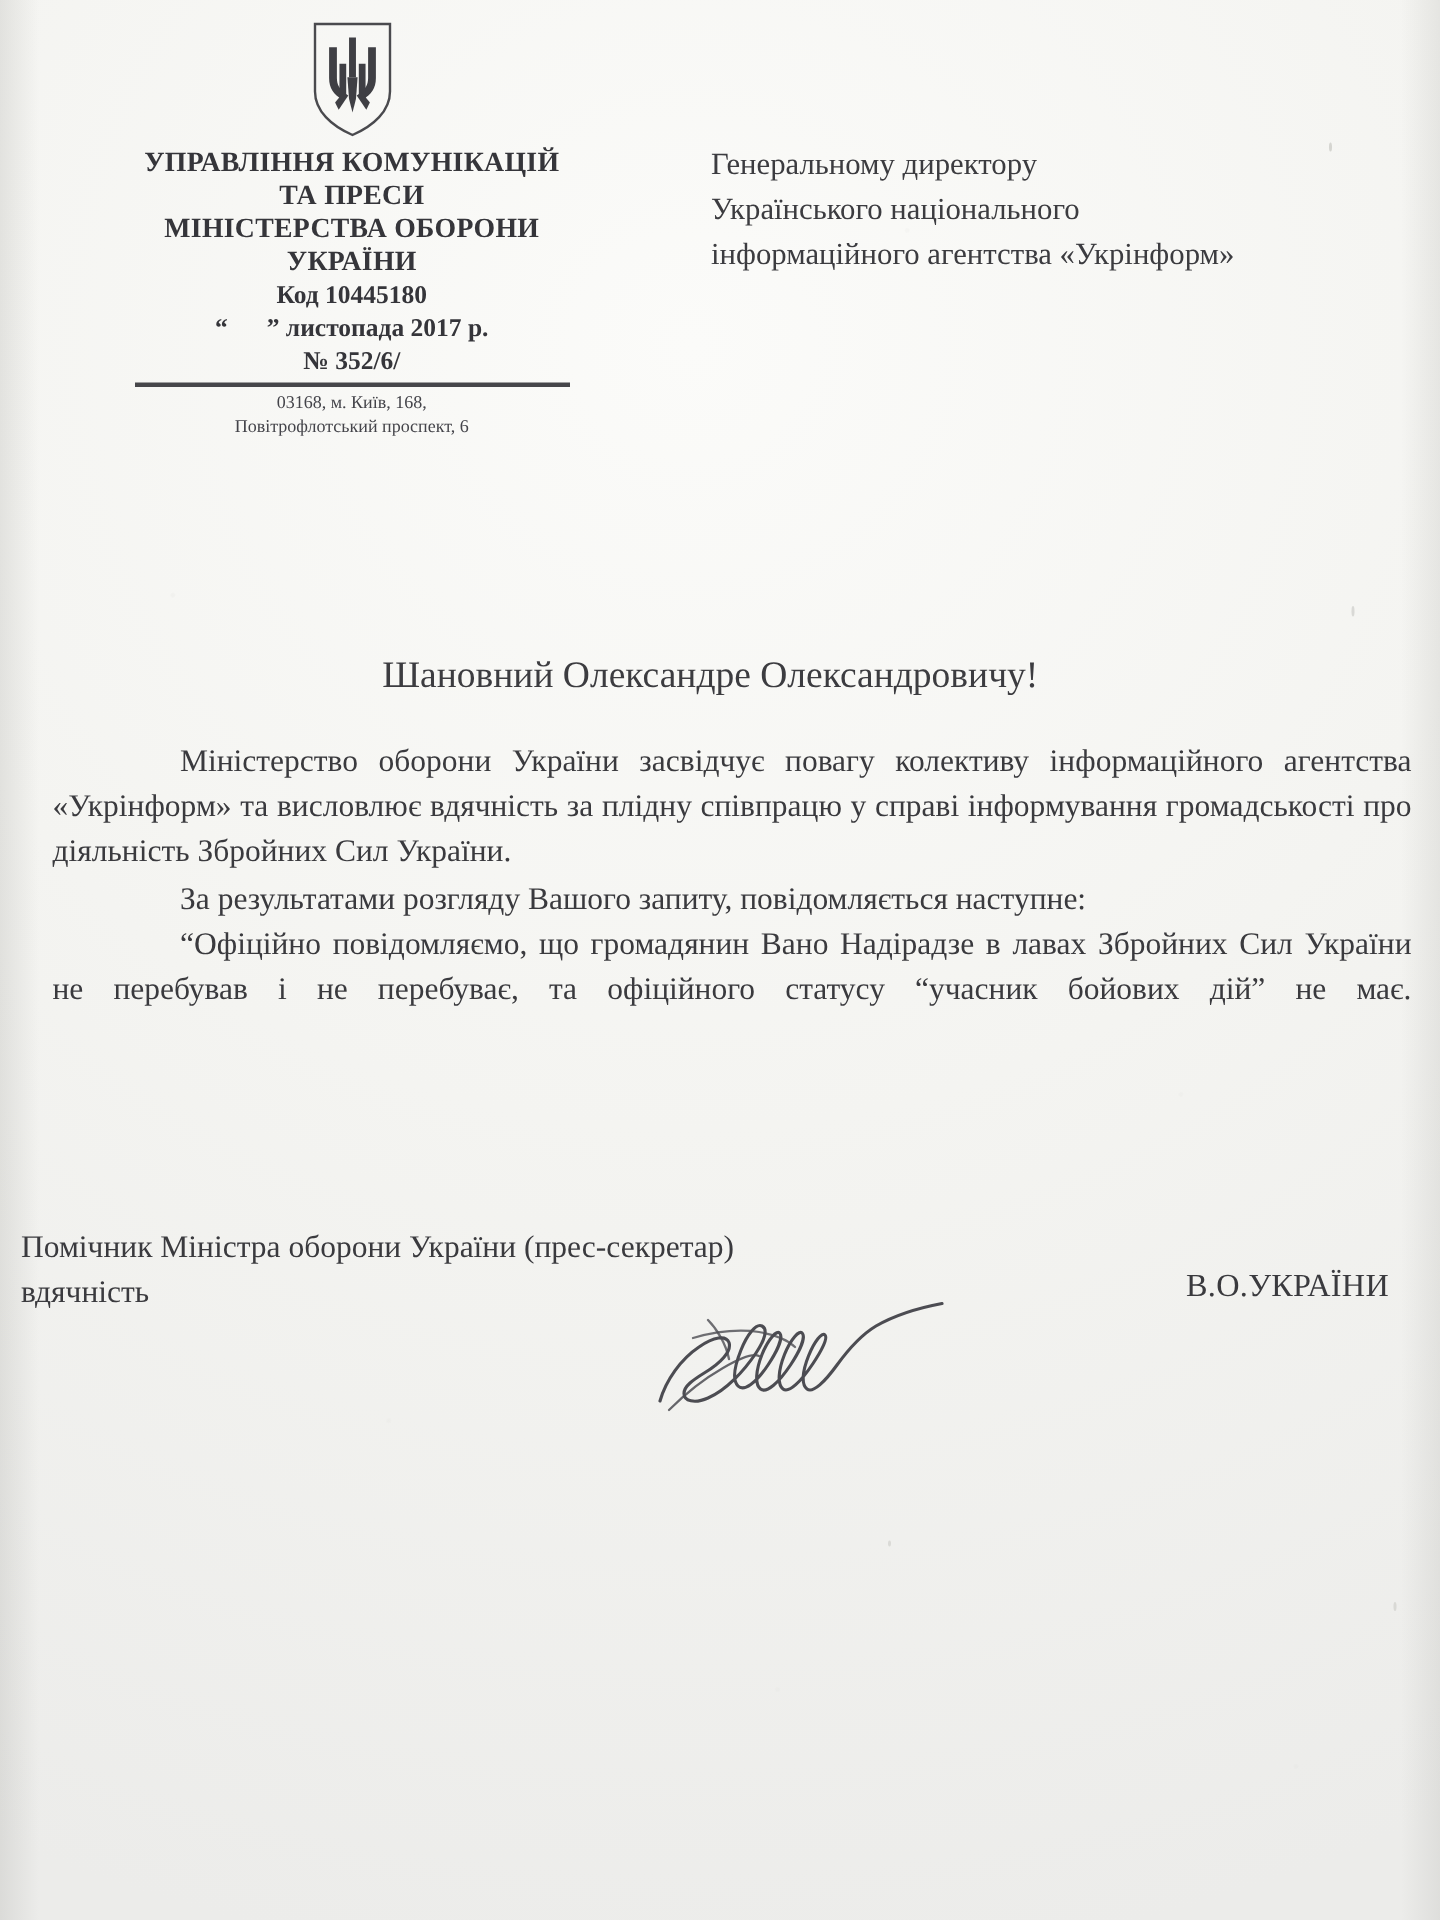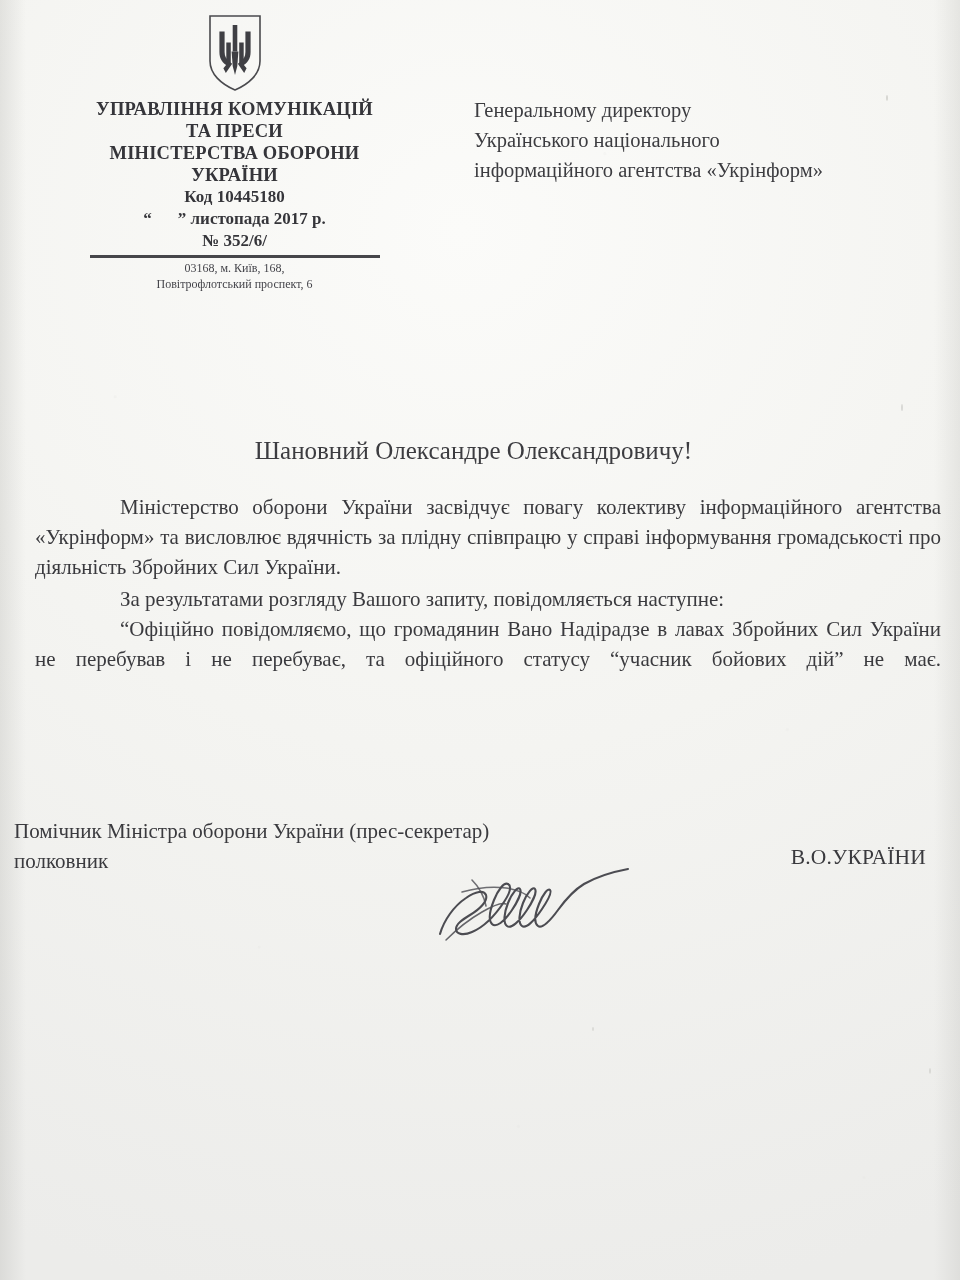--- a/index.html
+++ b/index.html
@@ -232,21 +232,21 @@
   <div class="salutation">Шановний Олександре Олександровичу!</div>
 
   <div class="body">
     <p>Міністерство оборони України засвідчує повагу колективу інформаційного агентства «Укрінформ» та висловлює вдячність за плідну співпрацю у справі інформування громадськості про діяльність Збройних Сил України.</p>
     <p class="tight">За результатами розгляду Вашого запиту, повідомляється наступне:</p>
     <p>“Офіційно повідомляємо, що громадянин Вано Надірадзе в лавах Збройних Сил України не перебував і не перебуває, та офіційного статусу “учасник бойових дій” не має.</p>
   </div>
 
   <div class="sign-block">
     <span class="sign-role">Помічник Міністра оборони України (прес-секретар)</span>
-    <span class="sign-rank">полковник</span>
+    <span class="sign-rank">вдячність</span>
     <span class="sign-name">В.О.УКРАЇНИ</span>
   </div>
 
   <svg class="signature-ink" width="220" height="92" viewBox="0 0 220 92">
     <g fill="none" stroke="#4c4c52" stroke-linecap="round" stroke-linejoin="round">
       <path d="M8 72 C12 58 22 44 34 36 C44 29 52 28 54 33 C56 39 48 47 38 53
                C30 58 24 62 24 67 C24 72 31 74 40 70 C52 65 64 52 72 40
                C78 31 80 24 76 22 C72 20 66 28 62 38 C58 48 56 58 60 62
                C64 66 72 60 80 48 C86 39 90 30 88 27 C86 24 80 31 76 41
                C72 51 71 61 75 64 C79 67 87 60 95 48 C101 39 105 30 103 27

